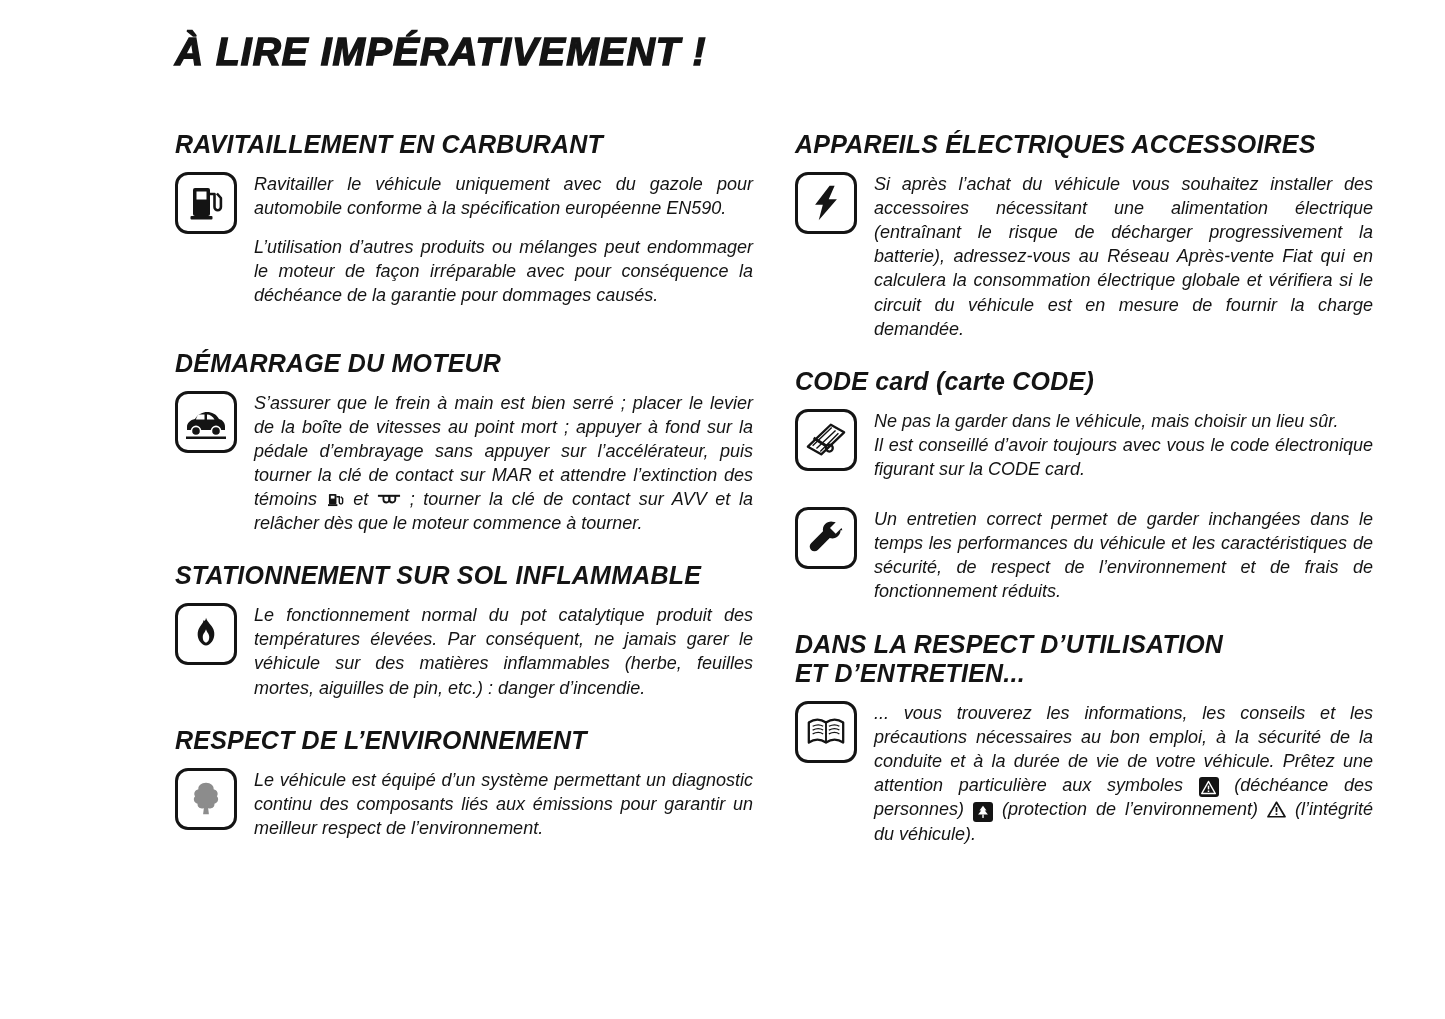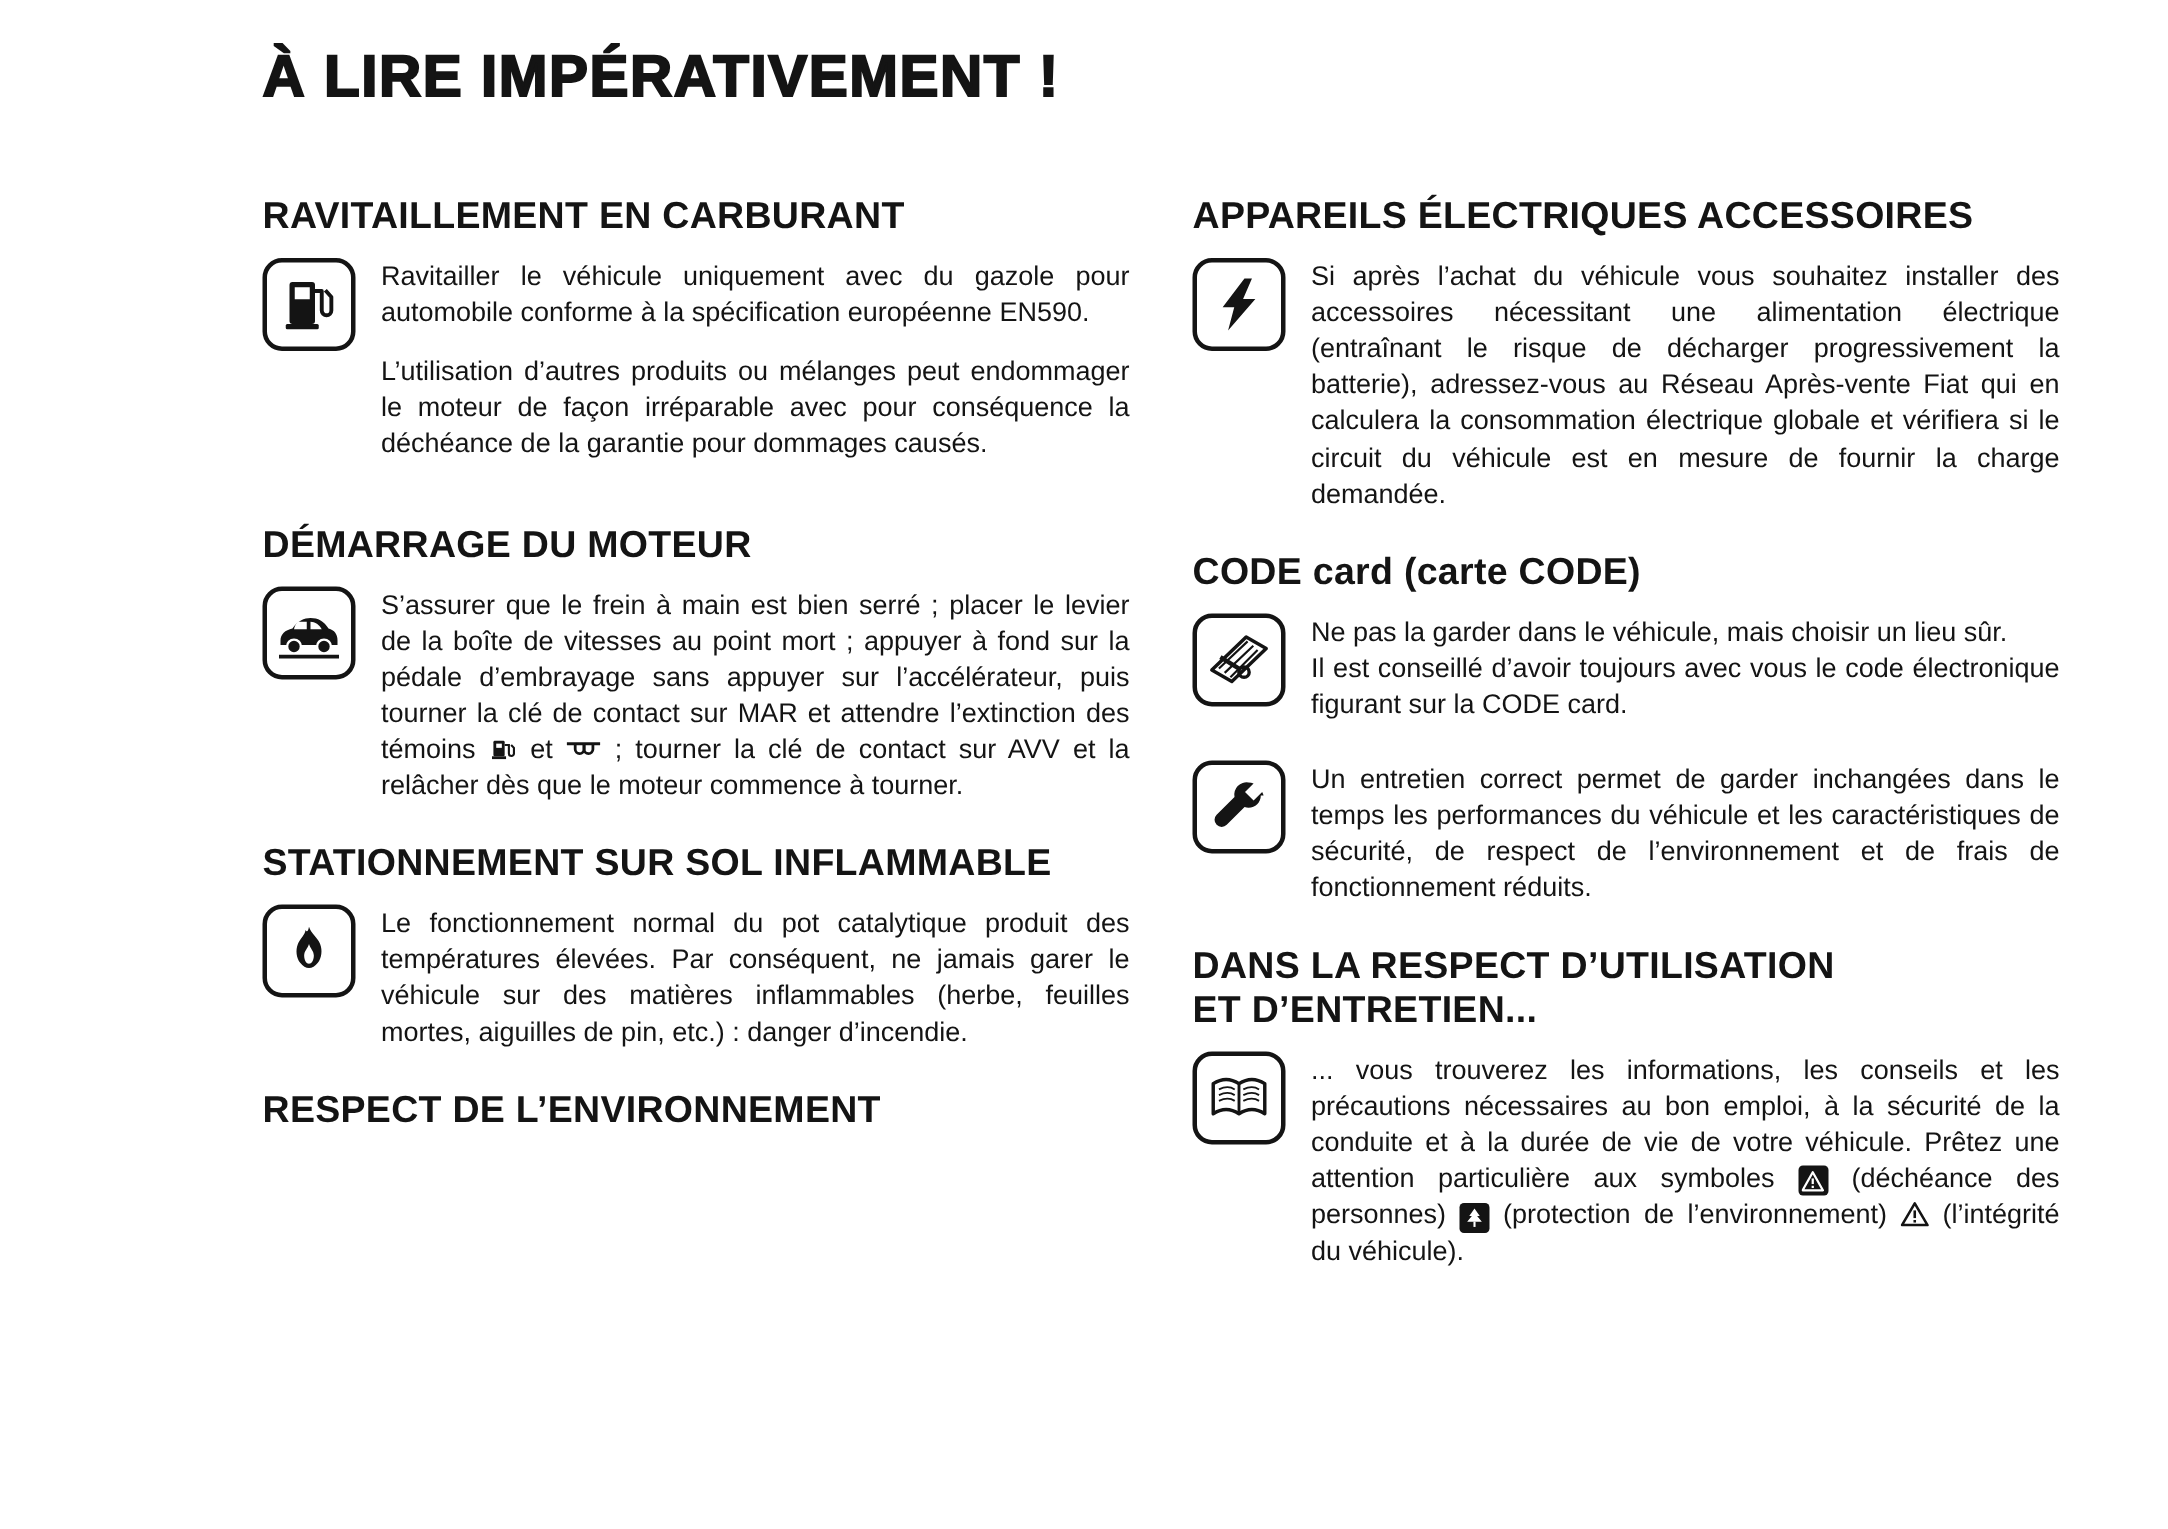--- a/index.html
+++ b/index.html
@@ -3,21 +3,21 @@
 <meta charset="utf-8">
 <style>
   * { box-sizing: border-box; }
   html, body { margin: 0; padding: 0; background: #fff; }
   body {
     width: 1445px; height: 1019px;
     font-family: "Liberation Sans", sans-serif;
     color: #141414;
     overflow: hidden;
   }
-  .page { width: 1445px; height: 954px; padding: 30px 34px 20px 175px; }
+  .page { width: 1445px; height: 954px; padding: 30px 34px 20px 175px; font-style: italic; }
   .title {
     margin: 0 0 46px 0;
     font-size: 39px;
     font-weight: 900;
     letter-spacing: 1px;
     -webkit-text-stroke: 1.4px #141414;
     color: #141414;
   }
   .columns { display: flex; gap: 42px; }
   .col { width: 578px; }
@@ -126,20 +126,31 @@
             </svg>
           </span>
           <div class="text">
             <p class="tight">Le fonctionnement normal du pot catalytique produit des températures élevées. Par conséquent, ne jamais garer le véhicule sur des matières inflammables (herbe, feuilles mortes, aiguilles de pin, etc.) : danger d’incendie.</p>
           </div>
         </div>
       </section>
 
       <section class="section">
         <h2 class="section-heading">RESPECT DE L’ENVIRONNEMENT</h2>
+        <div class="block">
+          <span class="icon-box">
+            <svg viewBox="0 0 44 44" width="42" height="42">
+              <path d="M22 5 c5 0 8.5 3.2 8 6.8 c3.6 0.8 5.4 4.6 3.4 7.4 c2.6 2.6 1.2 7 -2.6 7.8 c0.6 3.4 -2.8 5.6 -6 4.6 h-5.6 c-3.2 1 -6.6 -1.2 -6 -4.6 c-3.8 -0.8 -5.2 -5.2 -2.6 -7.8 c-2 -2.8 -0.2 -6.6 3.4 -7.4 c-0.5 -3.6 3 -6.8 8 -6.8 Z" fill="#8c8c8c"></path>
+              <path d="M20 29 h4 l1 9 h-6 Z" fill="#8c8c8c"></path>
+            </svg>
+          </span>
+          <div class="text">
+            <p class="tight">Le véhicule est équipé d’un système permettant un diagnostic continu des composants liés aux émissions pour garantir un meilleur respect de l’environnement.</p>
+          </div>
+        </div>
       </section>
 
     </div>
 
     <div class="col">
 
       <section class="section first">
         <h2 class="section-heading">APPAREILS ÉLECTRIQUES ACCESSOIRES</h2>
         <div class="block">
           <span class="icon-box">

